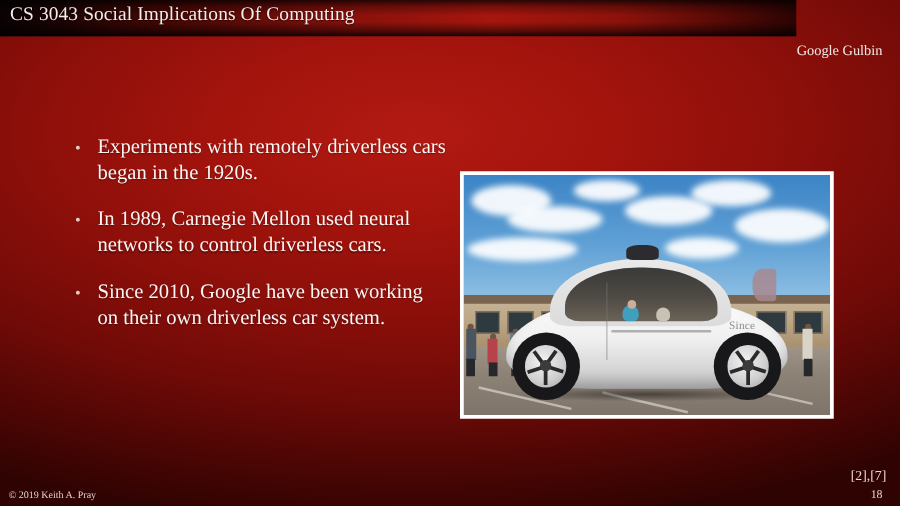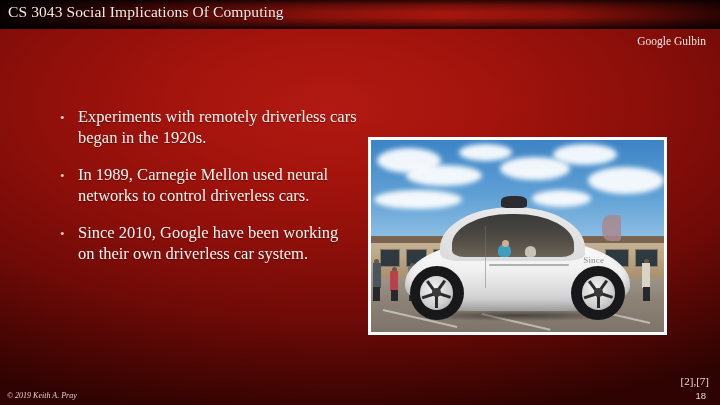--- a/index.html
+++ b/index.html
@@ -20,38 +20,39 @@
         #8d0f0a 45%,
         #6e0a07 68%,
         #4c0604 85%,
         #2e0302 100%);
   }
 
   
   #header-bar {
     position: absolute;
     left: 0; top: 0;
-    width: 720px; height: 29px;
+    width: 602px; height: 29px;
     background:
       linear-gradient(to bottom,
         rgba(0,0,0,0.75) 0%,
         rgba(0,0,0,0.30) 18%,
         rgba(0,0,0,0.0) 42%,
         rgba(0,0,0,0.0) 60%,
         rgba(0,0,0,0.45) 85%,
         rgba(0,0,0,0.85) 100%),
       linear-gradient(to right,
         #0a0202 0%,
         #1d0403 8%,
         #4a0805 22%,
         #8b110b 45%,
         #a5160e 62%,
         #8c120b 78%,
         #5a0a06 90%,
         #2a0403 100%);
+    padding-left: 35px;
   }
   #course-title {
     position: absolute;
     left: 8px; top: 3px;
     font-size: 15.5px;
     color: #f3ecea;
     letter-spacing: 0.1px;
     white-space: nowrap;
     text-shadow: 0 1px 1px rgba(0,0,0,0.7);
   }
@@ -351,36 +352,35 @@
     background: radial-gradient(ellipse at center, rgba(0,0,0,0.45) 0%, rgba(0,0,0,0.0) 72%);
   }
 
   
   #copyright {
     position: absolute;
     left: 7px; bottom: 5px;
     font-size: 8px;
     color: #e2cfcb;
     font-family: "Liberation Serif", "DejaVu Serif", serif;
-    font-style: italic;
   }
   #citations {
     position: absolute;
     right: 11px; bottom: 18px;
     font-size: 11px;
     color: #edd9d5;
     font-family: "Liberation Serif", "DejaVu Serif", serif;
     padding-left: 20px;
   }
   #slide-number {
     position: absolute;
     right: 14px; bottom: 4px;
     font-size: 9.5px;
     color: #e8d4d0;
-    font-family: Liberation Sans, sans-serif;
+    font-family: Liberation Serif, serif;
   }
 </style>
 </head>
 <body>
 
 <div id="slide">
 
   <div id="header-bar">
     <div id="course-title">CS 3043 Social Implications Of Computing</div>
   </div>

